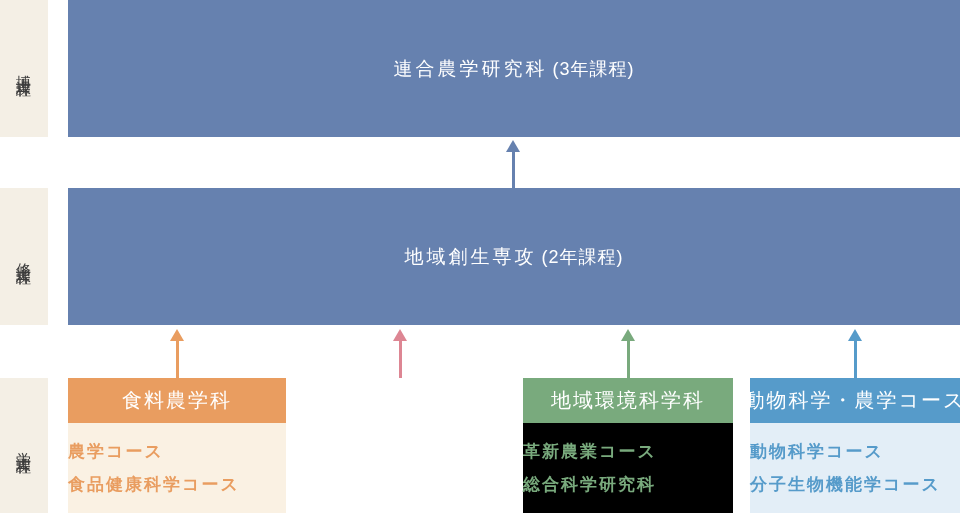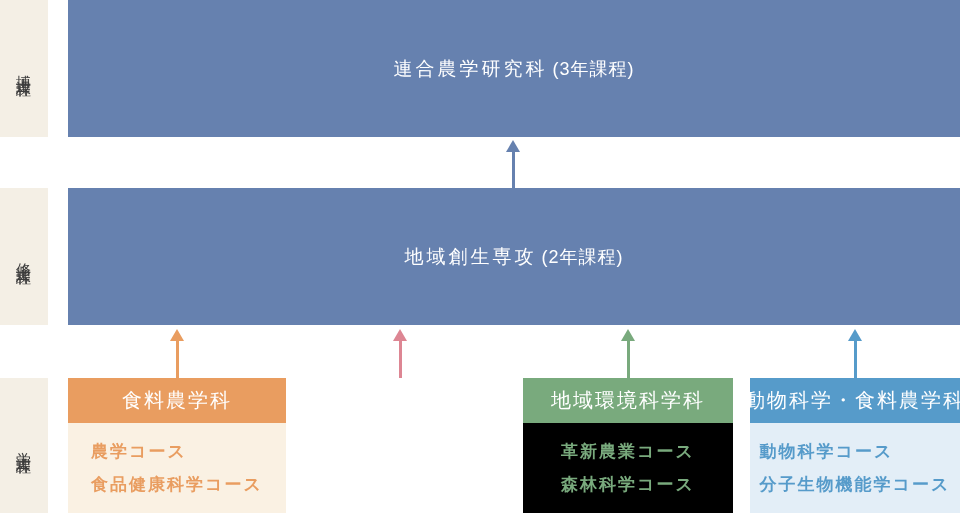--- a/index.html
+++ b/index.html
@@ -49,21 +49,21 @@
     justify-content: center;
     color: #ffffff;
     font-size: 20px;
     letter-spacing: 2px;
     white-space: nowrap;
   }
   .dept-body {
     height: 90px;
     display: flex;
     align-items: center;
-    justify-content: center;
+    justify-content: flex-start;
   }
   .course-list {
     font-size: 17px;
     font-weight: bold;
     letter-spacing: 2px;
     line-height: 33px;
     text-align: left;
     white-space: nowrap;
   }
   
@@ -147,27 +147,27 @@
   </div>
 
   <div class="dept" style="left:295px; width:210px;">
   </div>
 
   <div class="dept" style="left:523px; width:210px;">
     <div class="dept-header" style="background-color: rgb(121, 170, 125);">地域環境科学科</div>
     <div class="dept-body" style="background-color: #000000; color: rgb(121, 170, 125);">
       <div class="course-list">
         <div>革新農業コース</div>
-        <div>森林科学コース</div>
+        <div>総合科学研究科</div>
       </div>
     </div>
   </div>
 
   <div class="dept" style="left:750px; width:210px;">
-    <div class="dept-header" style="background-color: rgb(86, 155, 202);">動物科学・食料農学科</div>
+    <div class="dept-header" style="background-color: rgb(86, 155, 202);">動物科学・農学コース</div>
     <div class="dept-body" style="background-color: rgb(227, 238, 247); color: rgb(86, 155, 202);">
       <div class="course-list">
         <div>動物科学コース</div>
         <div>分子生物機能学コース</div>
       </div>
     </div>
   </div>
 
 </div>
 

